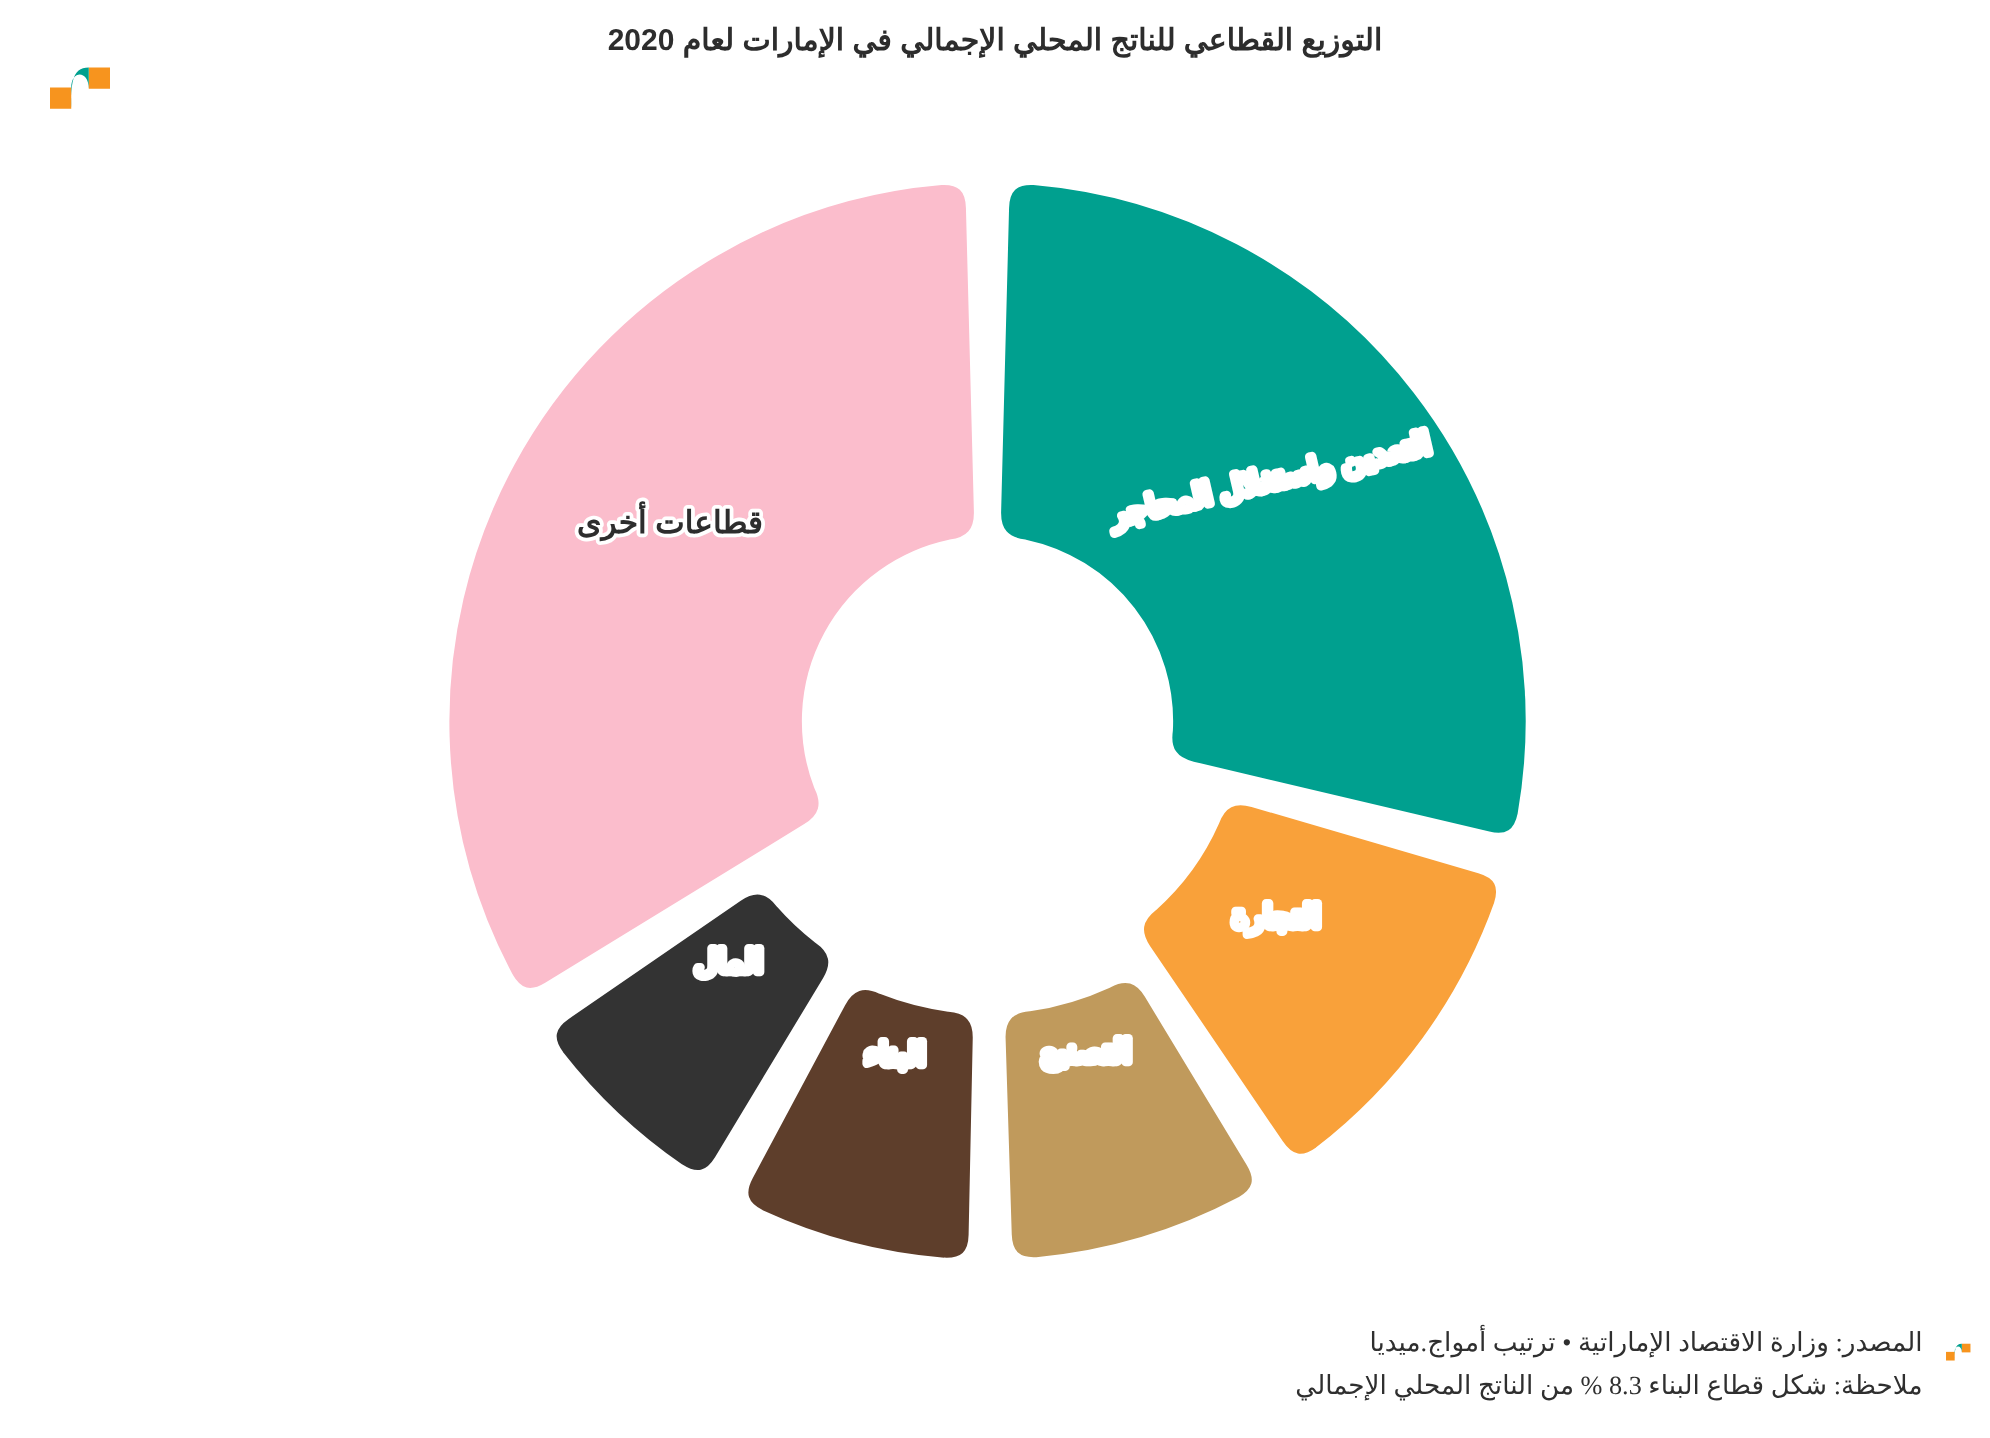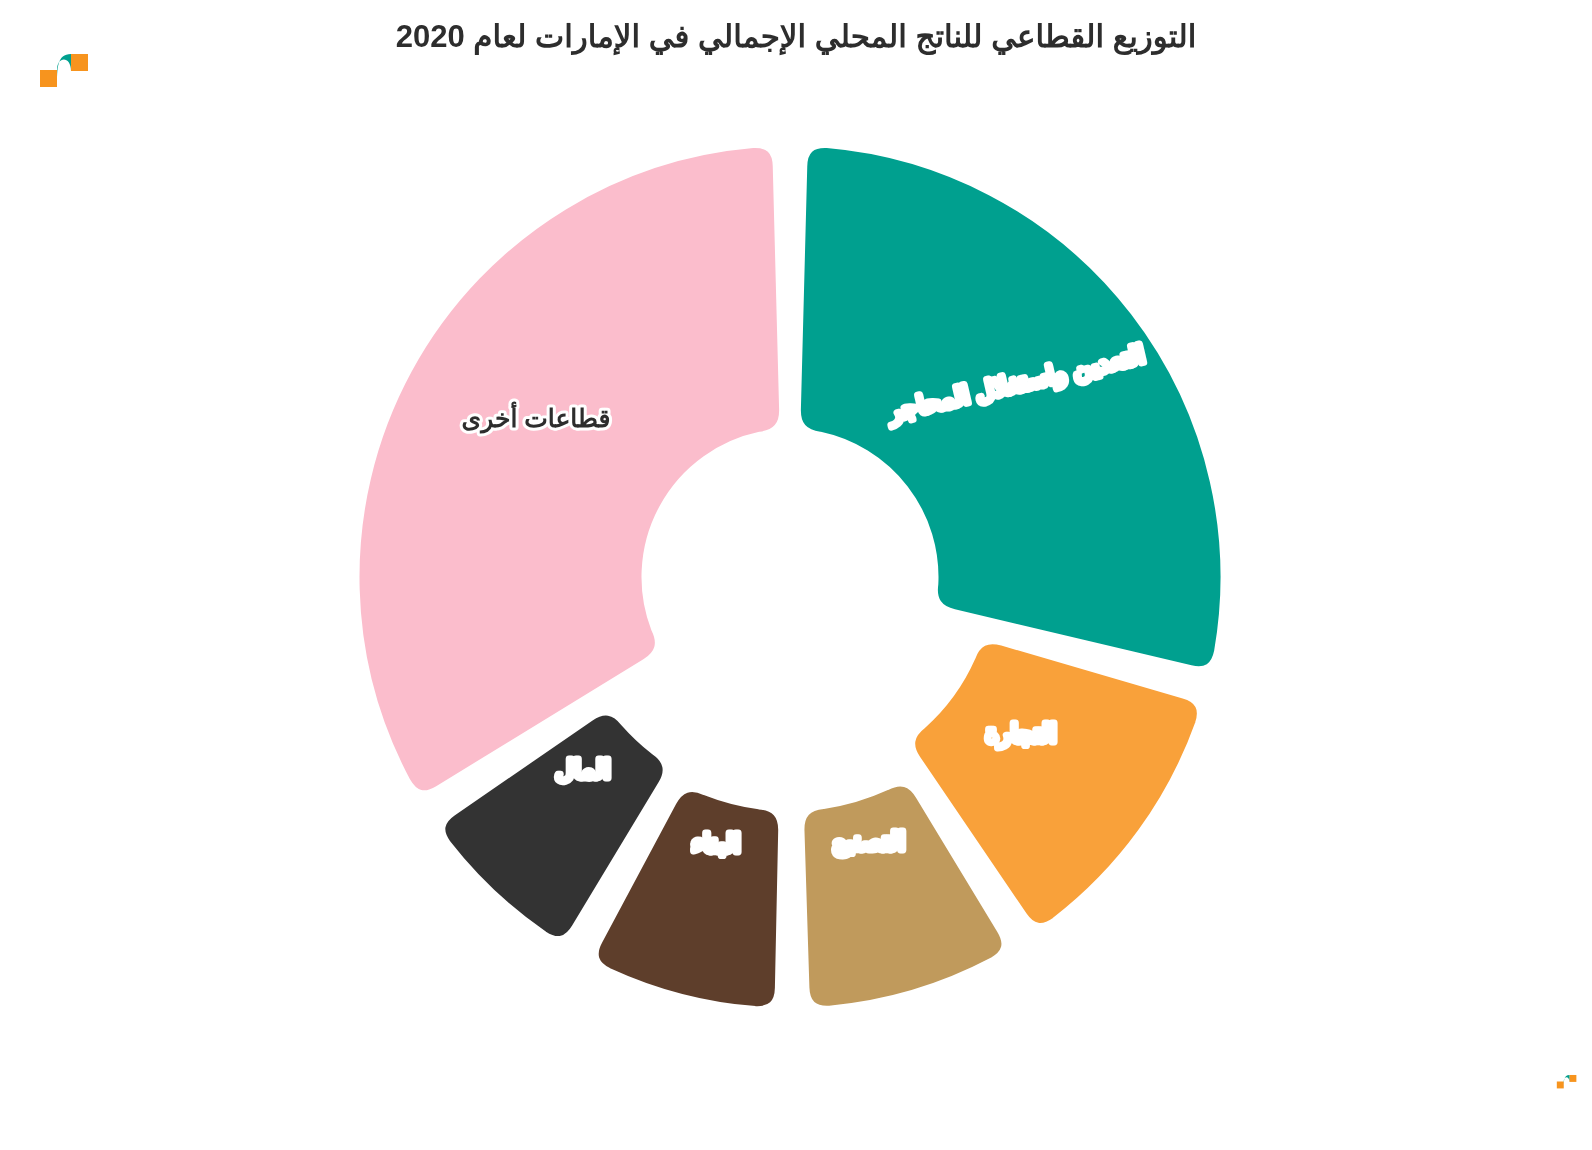--- a/index.html
+++ b/index.html
@@ -36,21 +36,21 @@
   
   #chart-title {
     position: absolute;
     left: 0;
     top: 18px;
     width: 1592px;
     text-align: center;
     direction: rtl;
     font-family: "Liberation Sans", sans-serif;
     font-weight: bold;
-    font-size: 31px;
+    font-size: 24px;
     line-height: 1.25;
     color: #2d2d2d;
     letter-spacing: 0px;
   }
 
   
   #donut-wrap {
     position: absolute;
     left: 0px;
     top: 95px;
@@ -130,20 +130,24 @@
           <text x="1017" y="290" class="slice-label" fill="#ffffff" transform="rotate(-13 1017 290)">التعدين واستغلال المحاجر</text>
           <text x="1021" y="640" class="slice-label" fill="#ffffff">التجارة</text>
           <text x="869" y="748" class="slice-label" fill="#ffffff">التصنيع</text>
           <text x="716" y="750" class="slice-label" fill="#ffffff">البناء</text>
           <text x="583" y="676" class="slice-label" fill="#ffffff">المال</text>
           <text x="536" y="325" class="slice-label" fill="#2d2d2d">قطاعات أخرى</text>
         </g>
     </svg>
   </div>
 
+  <div id="footer">
+    <div class="foot-line">المصدر: وزارة الاقتصاد الإماراتية • ترتيب أمواج.ميديا</div>
+    <div class="foot-line">ملاحظة: شكل قطاع البناء 8.3 % من الناتج المحلي الإجمالي</div>
+  </div>
 
   <svg id="logo-footer" class="logo-mark" viewBox="0 0 54 40">
     <rect x="2" y="20" width="17" height="17" fill="#F7941E"></rect>
     <rect x="33" y="4" width="17" height="17" fill="#F7941E"></rect>
     <path d="M19 20 C19 6, 33 6, 33 21 L33 4 C19 4, 19 18, 19 37 Z" fill="#00A08F"></path>
   </svg>
 
 </div>
 
 </body></html>

